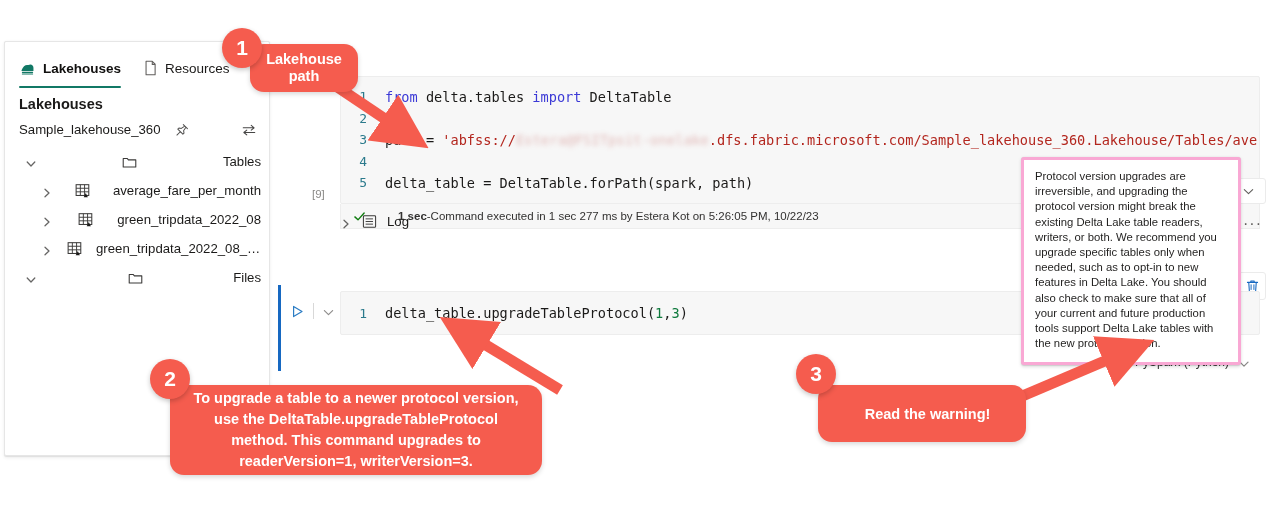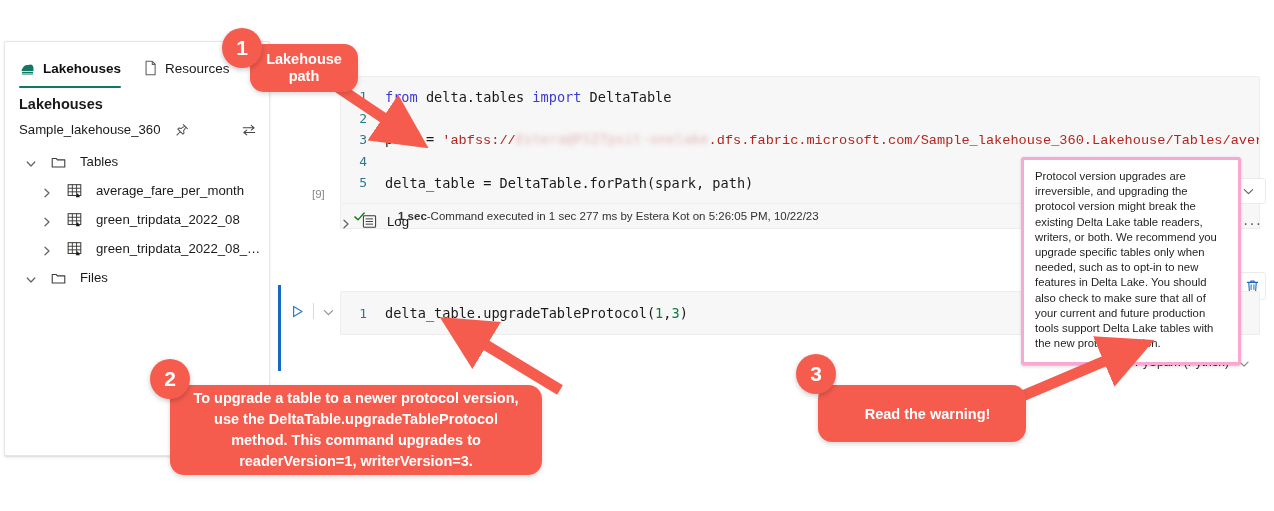--- a/index.html
+++ b/index.html
@@ -50,21 +50,21 @@
     padding: 6px 12px 6px 14px;
     gap: 14px; cursor: pointer;
   }
   .lh-name { font-size: 13.2px; color: #1b1a19; font-weight: 400; }
   .pin-ico { width: 14px; height: 14px; opacity: .85; }
   .swap-ico { width: 16px; height: 14px; margin-left: auto; opacity: .9; }
 
   .tree { padding: 4px 0 0 0; }
   .tree-row {
     display: flex; align-items: center; gap: 14px;
-    height: 29px; cursor: pointer; padding-right: 8px;
+    height: 29px; cursor: pointer; padding-right: 8px; justify-content: space-between;
   }
   .tree-row.lvl1 { padding-left: 20px; }
   .tree-row.lvl2 { padding-left: 36px; }
   .chev { width: 12px; height: 12px; flex: 0 0 12px; opacity:.78; }
   .folder-ico { width: 15px; height: 14px; flex:0 0 15px; }
   .table-ico { width: 15px; height: 15px; flex:0 0 15px; }
   .tree-label { font-size: 13.2px; color: #1b1a19; white-space: nowrap; overflow: hidden; text-overflow: ellipsis; }
 
   
   .nb { position: absolute; left: 278px; top: 0; right: 0; bottom: 0; background: #fff; }
@@ -82,21 +82,21 @@
   .cl { display: flex; align-items: center; height: 21.5px; white-space: pre; }
   .ln {
     width: 44px; min-width: 44px; text-align: right; padding-right: 18px;
     font-family: "DejaVu Sans Mono", monospace; font-size: 13px; color: #2b7a8c;
   }
   .ct {
     font-family: "DejaVu Sans Mono", monospace; font-size: 13.6px;
     color: #1b1a19; white-space: pre;
   }
   .kw { color: #3b39d6; }
-  .str { color: #b3261e; font-family: Liberation Mono, monospace; }
+  .str { color: #b3261e; }
   .num { color: #0f7a3d; }
   .redact {
     display: inline-block; color: rgba(179,38,30,.30);
     filter: blur(2.6px); letter-spacing: .2px;
   }
 
   .status-row {
     display: flex; align-items: center; gap: 8px;
     background: #f7f7f7; border:1px solid #ededed; border-top:none;
     height: 25px; padding-left: 12px;

